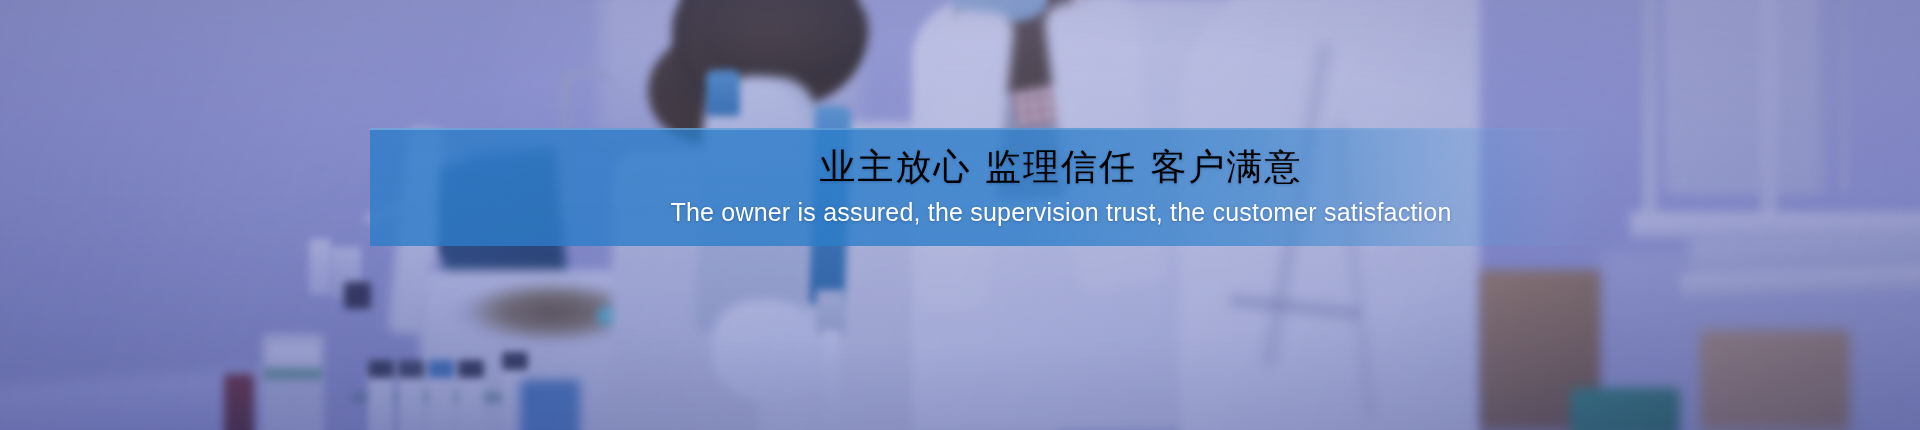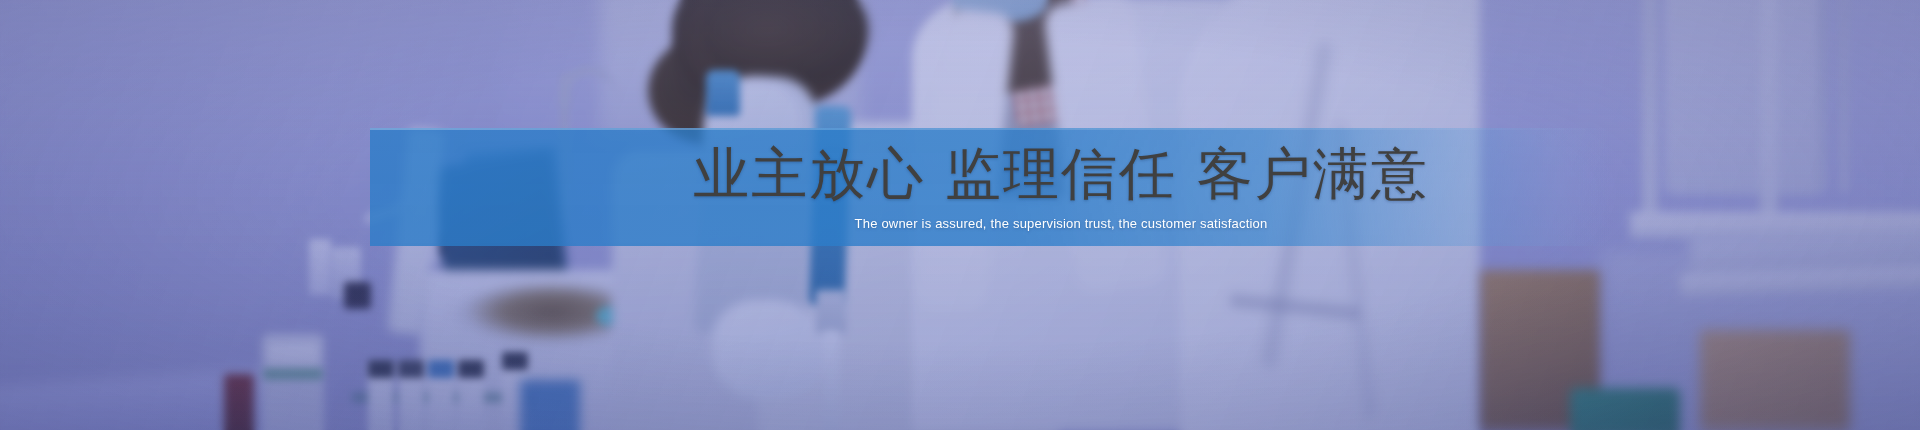--- a/index.html
+++ b/index.html
@@ -408,32 +408,32 @@
   
   .caption-text{
     position:absolute;
     left:370px; top:128px; width:1240px; height:118px;
     display:flex; flex-direction:column;
     align-items:center; justify-content:center;
     padding-left:142px;
     box-sizing:border-box;
   }
   .headline{
-    color:#404040;
-    font-size:56px;
+    color:#000000;
+    font-size:36px;
     font-weight:400;
     letter-spacing:2px;
     line-height:1.12;
     white-space:nowrap;
     text-shadow:0 1px 3px rgba(20,50,95,.35);
     font-family:"DejaVu Sans","Liberation Sans",sans-serif;
   }
   .subline{
     color:#ffffff;
-    font-size:13px;
+    font-size:25px;
     font-weight:400;
     letter-spacing:.2px;
     margin-top:11px;
     white-space:nowrap;
     text-shadow:0 1px 3px rgba(20,50,95,.35);
     font-family:"Liberation Sans","DejaVu Sans",sans-serif;
   }
 </style>
 </head>
 <body>

